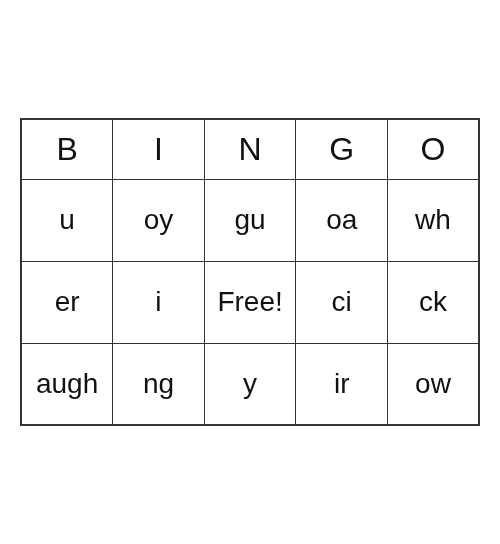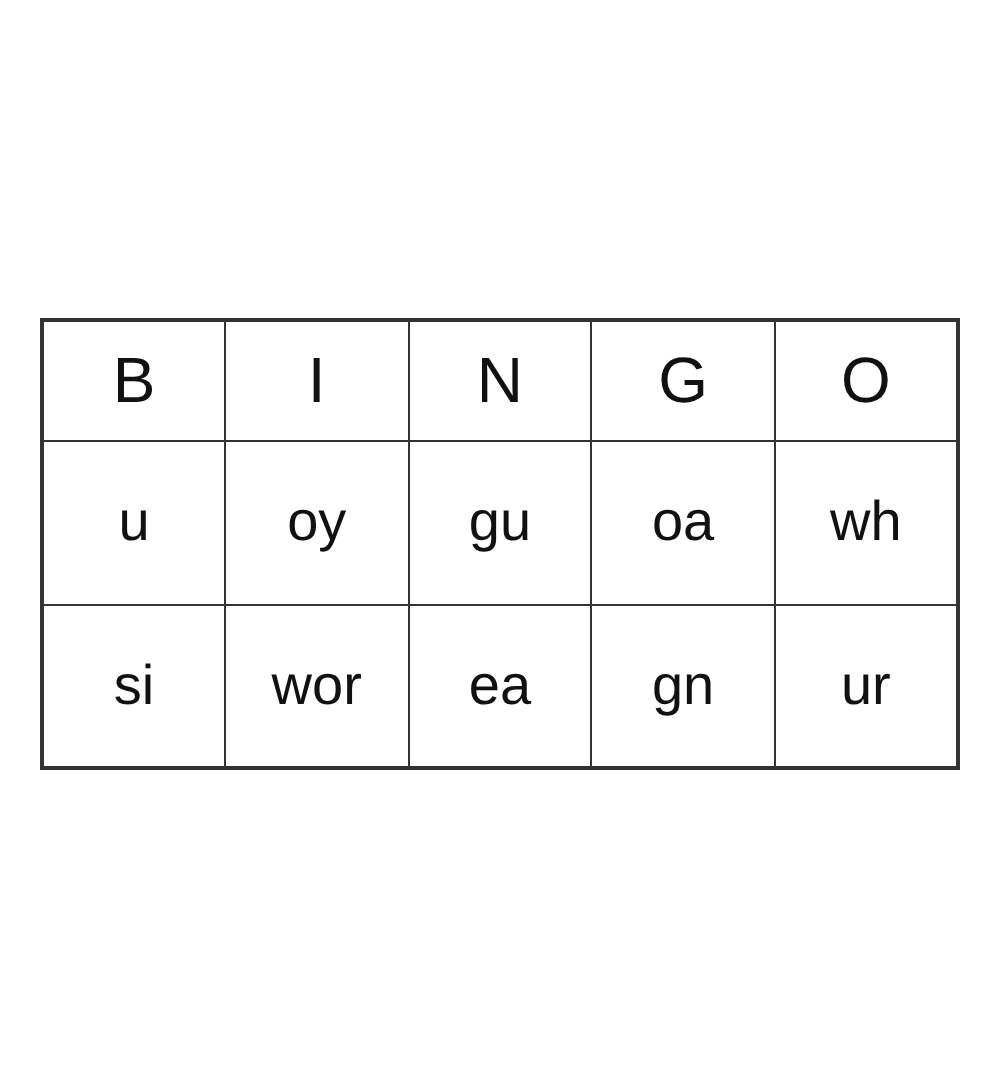--- a/index.html
+++ b/index.html
@@ -59,20 +59,27 @@
   </thead>
   <tbody id="bingo-body">
   <tr>
         <td>u</td>
         <td>oy</td>
         <td>gu</td>
         <td>oa</td>
         <td>wh</td>
       </tr>
       <tr>
-        <td>si</td>
-        <td>wor</td>
-        <td>ea</td>
-        <td>gn</td>
-        <td>ur</td>
+        <td>er</td>
+        <td>i</td>
+        <td style="font-style: normal;">Free!</td>
+        <td>ci</td>
+        <td>ck</td>
+      </tr>
+      <tr>
+        <td>augh</td>
+        <td>ng</td>
+        <td>y</td>
+        <td>ir</td>
+        <td>ow</td>
       </tr>
     </tbody>
 </table>
 
 </body></html>

